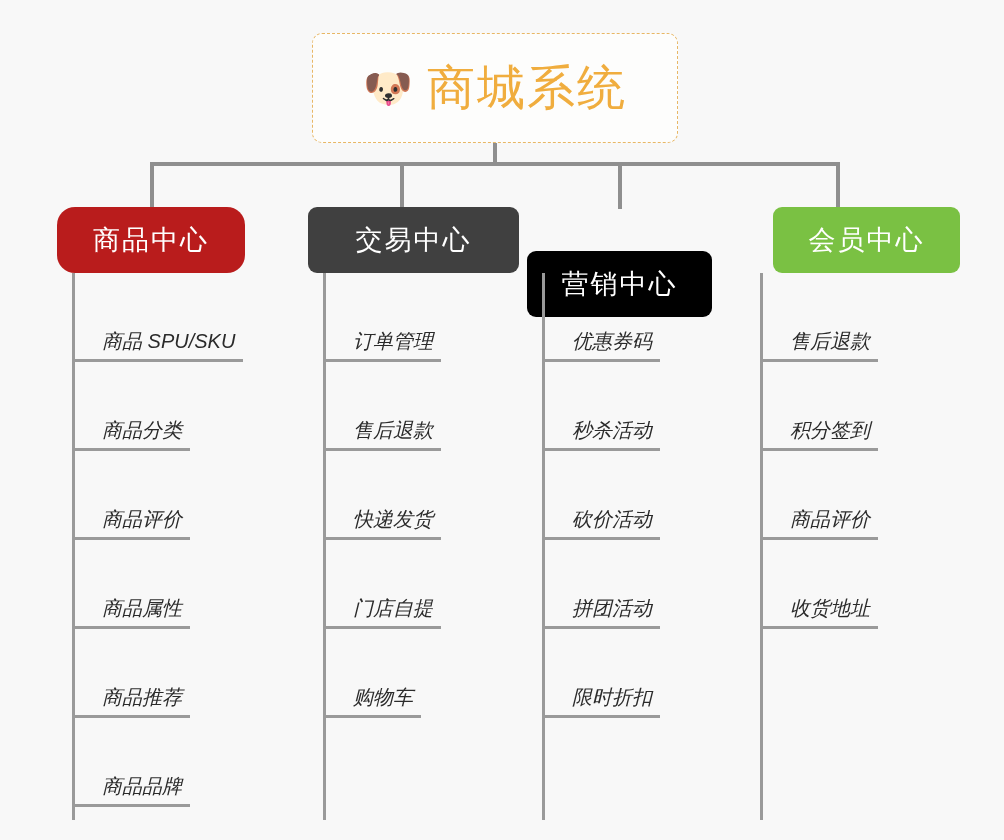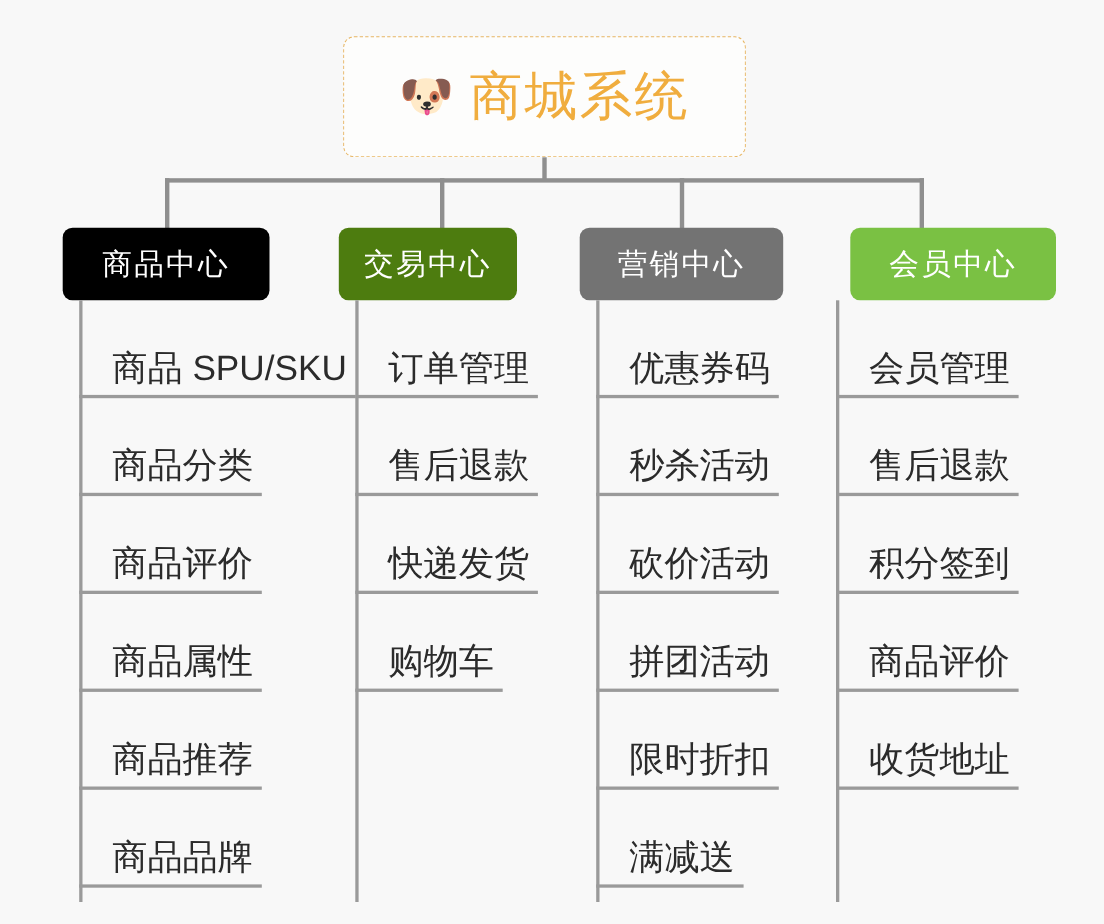--- a/index.html
+++ b/index.html
@@ -89,46 +89,47 @@
   .leaf {
     position: relative;
     height: 89px;
     box-sizing: border-box;
     display: flex;
     align-items: flex-end;
   }
   .leaf-label {
     display: inline-block;
     padding: 0 8px 6px 30px;
-    font-size: 32px;
+    font-size: 20px;
     color: #2b2b2b;
     border-bottom: 3px solid #9a9a9a;
     white-space: nowrap;
     line-height: 1.15;
+    font-style: italic;
   }
 </style>
 </head>
 <body>
 
 <div id="stage">
 
   <div class="root-node">
     <span class="root-emoji">🐶</span>
     <span class="root-title">商城系统</span>
   </div>
 
   <div class="conn conn-v" style="left:493px; top:143px; height:21px;"></div>
   <div class="conn conn-h" style="left:150px; top:162px; width:690px;"></div>
   <div class="conn conn-v" style="left:150px; top:162px; height:47px;"></div>
   <div class="conn conn-v" style="left:400px; top:162px; height:47px;"></div>
   <div class="conn conn-v" style="left:618px; top:162px; height:47px;"></div>
   <div class="conn conn-v" style="left:836px; top:162px; height:47px;"></div>
 
   <div class="column" style="left:57px; width:188px;">
-    <div class="cat-box" style="width:188px; background:#000000;">
+    <div class="cat-box" style="width:188px; background:#b91c1c;border-radius:18px;">
       <span>商品中心</span>
     </div>
     <div class="spine" style="height:547px;"></div>
     <div class="leaves">
       <div class="leaf">
         <span class="leaf-label">商品 SPU/SKU</span>
       </div>
       <div class="leaf">
         <span class="leaf-label">商品分类</span>
       </div>
@@ -141,77 +142,74 @@
       <div class="leaf">
         <span class="leaf-label">商品推荐</span>
       </div>
       <div class="leaf">
         <span class="leaf-label">商品品牌</span>
       </div>
     </div>
   </div>
 
   <div class="column" style="left:308px; width:185px;">
-    <div class="cat-box" style="width:162px; background:#4d7c0f;">
+    <div class="cat-box" style="width:211px; background:#404040;">
       <span>交易中心</span>
     </div>
     <div class="spine" style="height:547px;"></div>
     <div class="leaves">
       <div class="leaf">
         <span class="leaf-label">订单管理</span>
       </div>
       <div class="leaf">
         <span class="leaf-label">售后退款</span>
       </div>
       <div class="leaf">
         <span class="leaf-label">快递发货</span>
       </div>
       <div class="leaf">
+        <span class="leaf-label">门店自提</span>
+      </div>
+      <div class="leaf">
         <span class="leaf-label">购物车</span>
       </div>
     </div>
   </div>
 
   <div class="column" style="left:527px; width:185px;">
-    <div class="cat-box" style="width:185px; background:#737373;">
+    <div class="cat-box" style="width:185px; background:#000000;margin-top:44px;">
       <span>营销中心</span>
     </div>
     <div class="spine" style="height:547px;"></div>
     <div class="leaves">
       <div class="leaf">
         <span class="leaf-label">优惠券码</span>
       </div>
       <div class="leaf">
         <span class="leaf-label">秒杀活动</span>
       </div>
       <div class="leaf">
         <span class="leaf-label">砍价活动</span>
       </div>
       <div class="leaf">
         <span class="leaf-label">拼团活动</span>
       </div>
       <div class="leaf">
         <span class="leaf-label">限时折扣</span>
-      </div>
-      <div class="leaf">
-        <span class="leaf-label">满减送</span>
       </div>
     </div>
   </div>
 
   <div class="column" style="left:745px; width:187px;">
     <div class="cat-box" style="width:187px; background:#7ac143;margin-left:28px;">
       <span>会员中心</span>
     </div>
     <div class="spine" style="height:547px;"></div>
     <div class="leaves">
       <div class="leaf">
-        <span class="leaf-label">会员管理</span>
-      </div>
-      <div class="leaf">
         <span class="leaf-label">售后退款</span>
       </div>
       <div class="leaf">
         <span class="leaf-label">积分签到</span>
       </div>
       <div class="leaf">
         <span class="leaf-label">商品评价</span>
       </div>
       <div class="leaf">
         <span class="leaf-label">收货地址</span>

